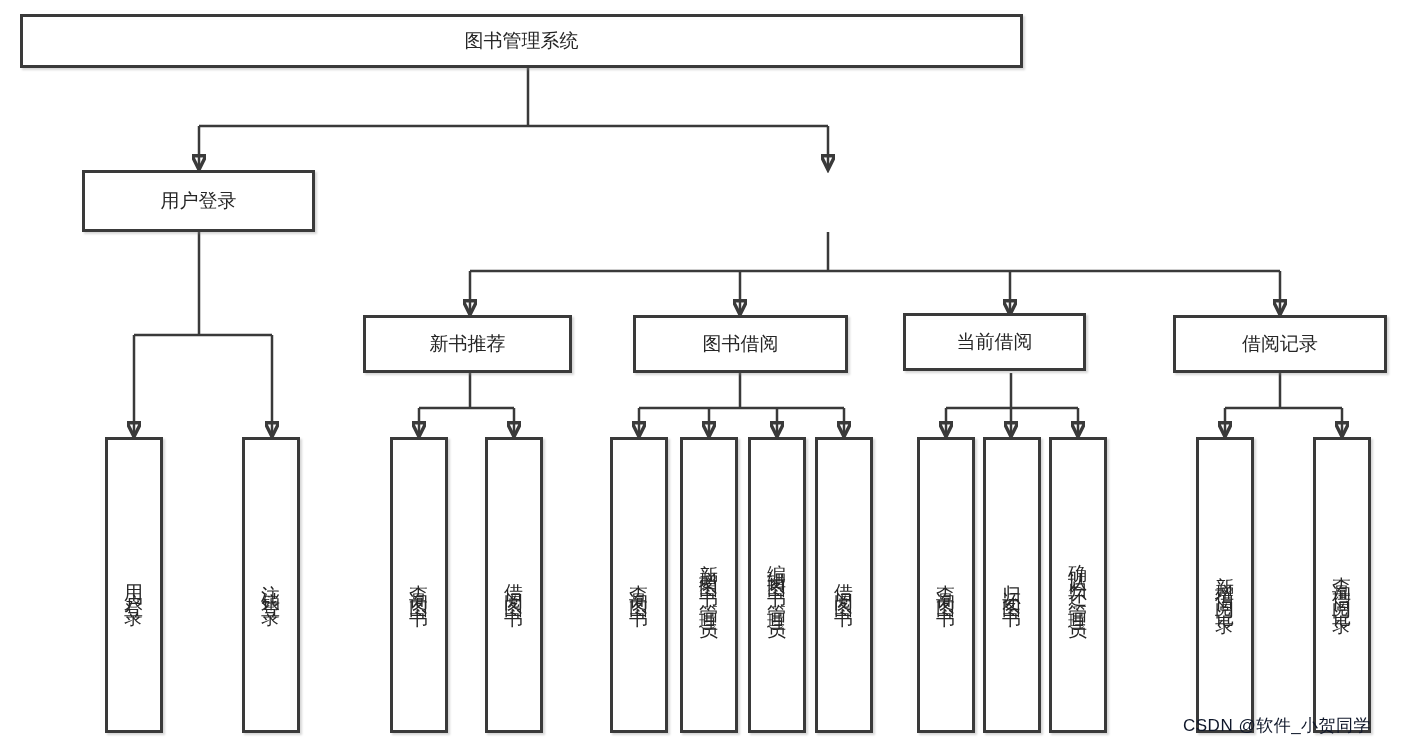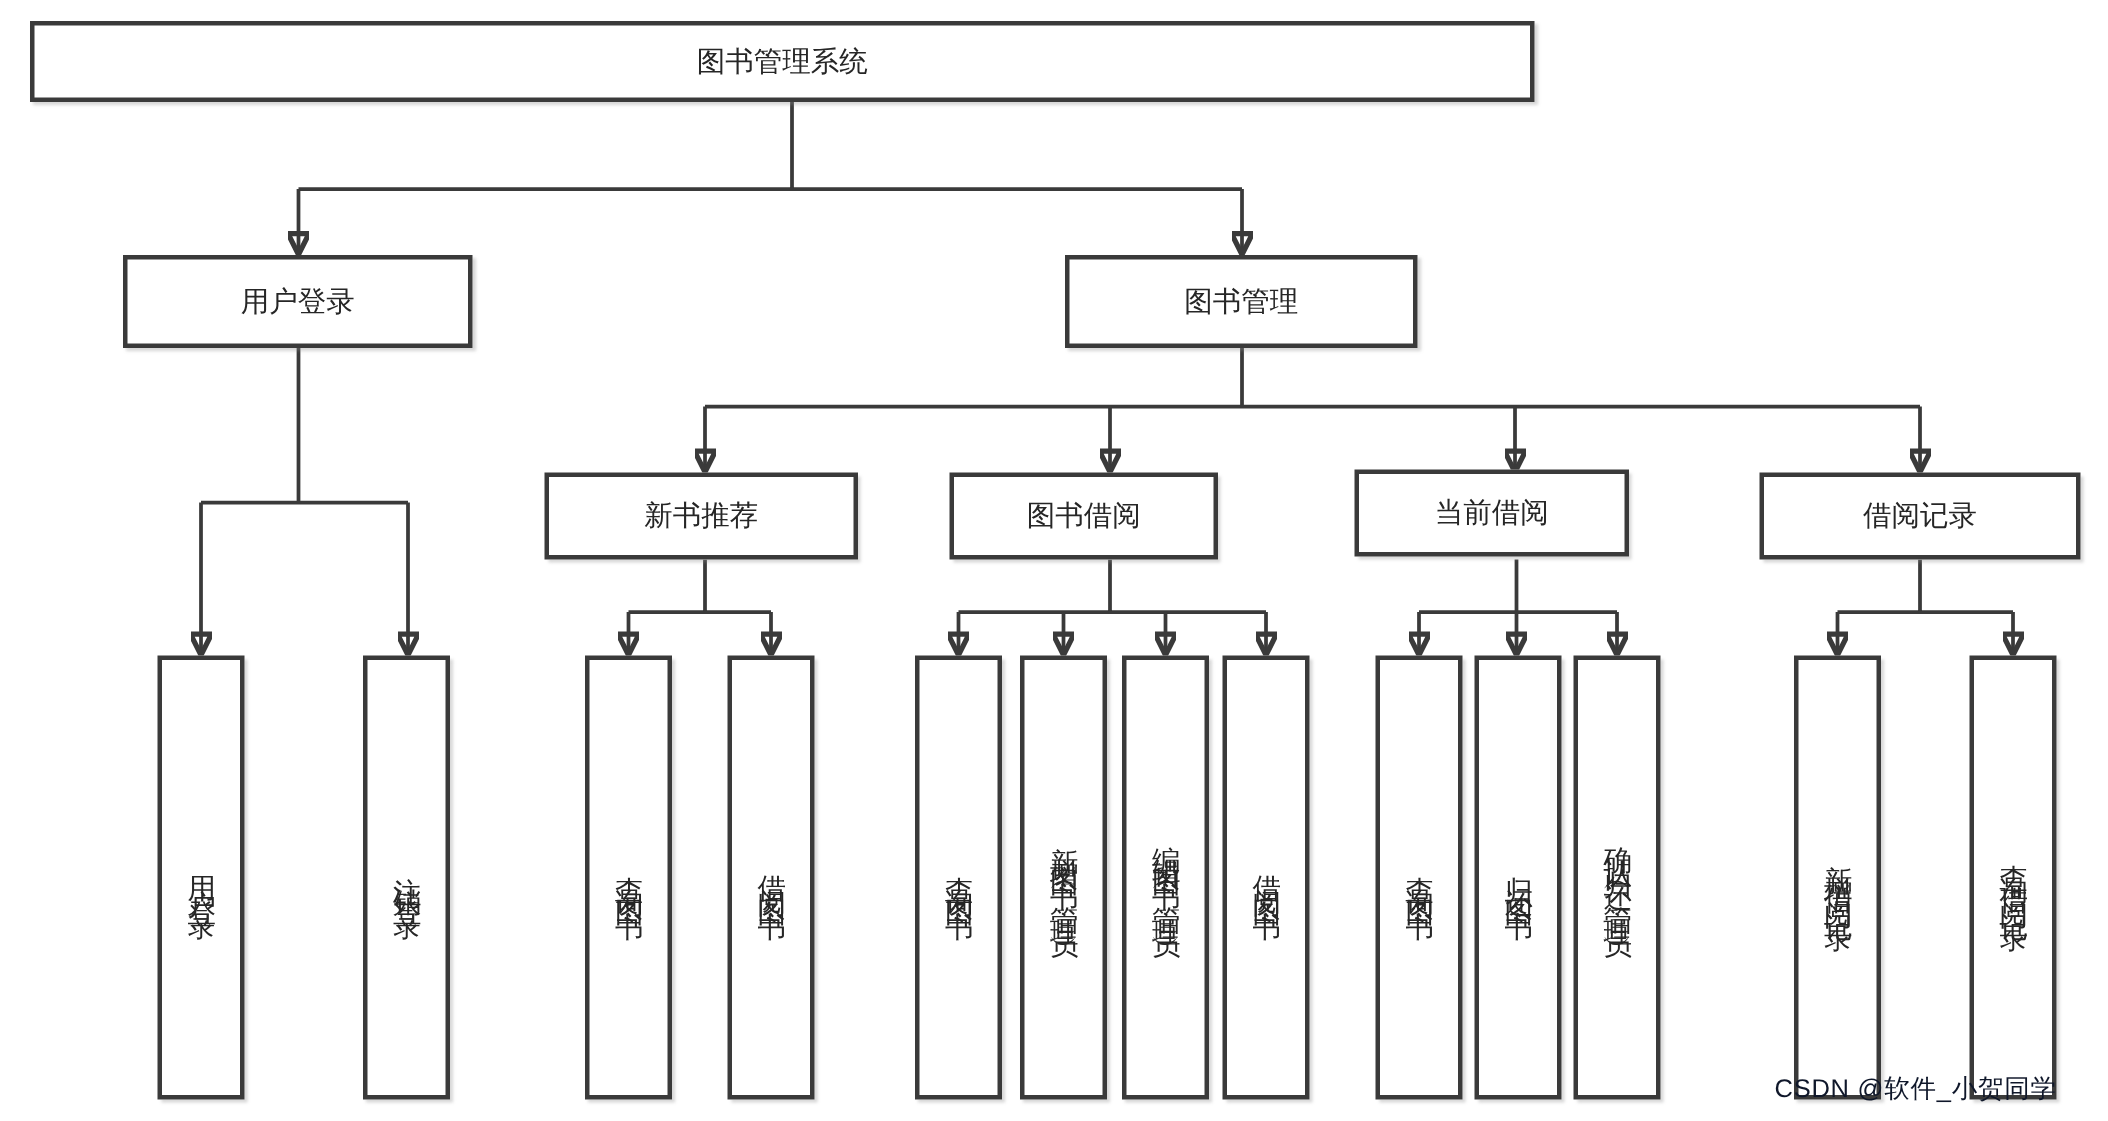--- a/index.html
+++ b/index.html
@@ -93,28 +93,25 @@
     <line x1="1342" y1="408" x2="1342" y2="436" marker-end="url(#arr)"></line>
   </svg>
 
   <div class="box" style="left:20px;top:14px;width:1003px;height:54px">
     <span>图书管理系统</span>
   </div>
 
   <div class="box" style="left:82px;top:170px;width:233px;height:62px">
     <span>用户登录</span>
   </div>
-  <div class="box" style="left:710px;top:170px;width:235px;height:62px">
-    <span>图书管理</span>
-  </div>
 
   <div class="box" style="left:363px;top:315px;width:209px;height:58px">
     <span>新书推荐</span>
   </div>
-  <div class="box" style="left:633px;top:315px;width:179px;height:58px">
+  <div class="box" style="left:633px;top:315px;width:215px;height:58px">
     <span>图书借阅</span>
   </div>
   <div class="box" style="left:903px;top:313px;width:183px;height:58px">
     <span>当前借阅</span>
   </div>
   <div class="box" style="left:1173px;top:315px;width:214px;height:58px">
     <span>借阅记录</span>
   </div>
 
   <div class="box v" style="left:105px;top:437px;width:58px;height:296px">

